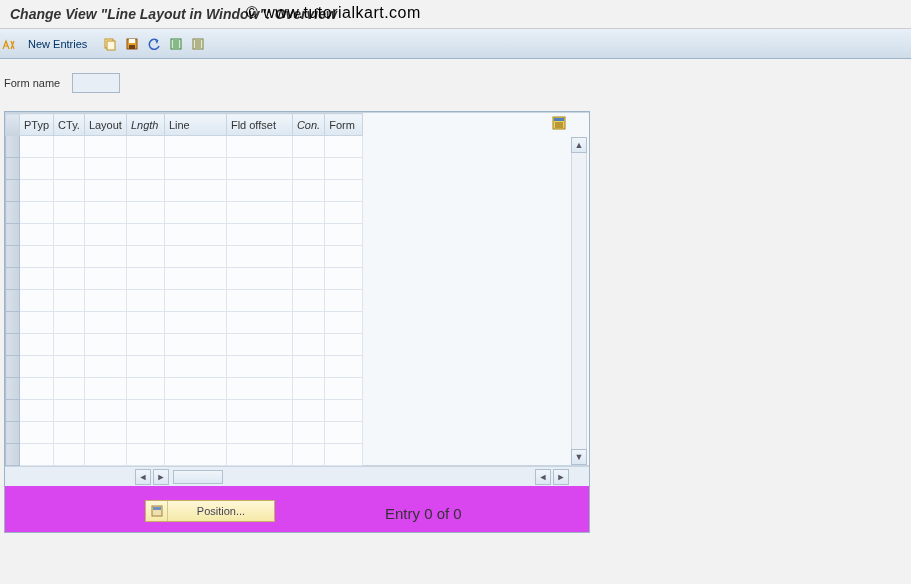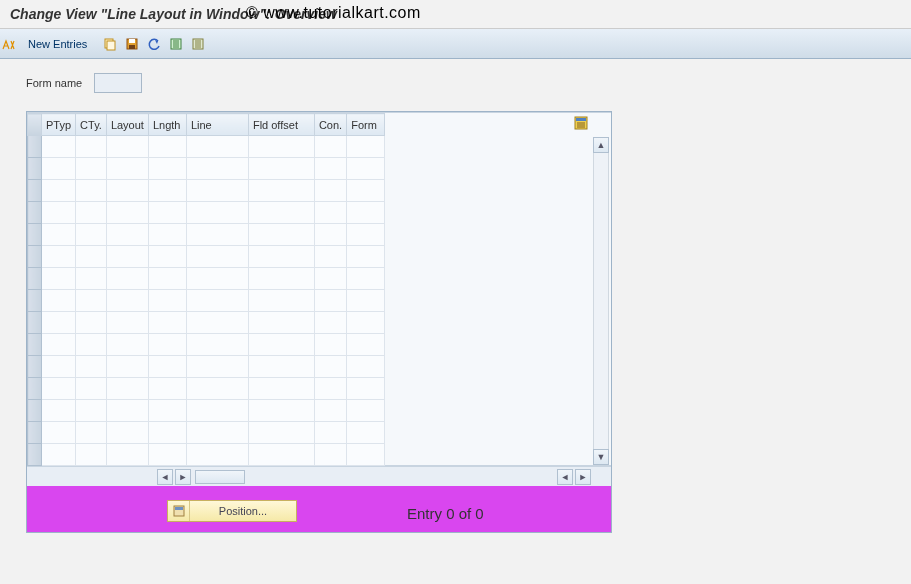--- a/index.html
+++ b/index.html
@@ -52,21 +52,21 @@
       cursor: pointer;
     }
     .toolbar-text-btn {
       font-size: 11px;
       color: #003366;
       cursor: pointer;
       padding: 2px 6px;
       margin-right: 4px;
     }
     .content-area {
-      padding: 14px 26px;
+      padding: 14px 4px;
       background: #f2f2f2;
     }
     .form-row {
       display: flex;
       align-items: center;
       gap: 12px;
       margin-bottom: 18px;
     }
     .form-label {
       font-size: 11px;
@@ -122,24 +122,24 @@
       background: #fafcfe;
     }
     .grid-table td.rowsel {
       width: 14px;
       background: linear-gradient(to right, #d8e0ea, #c8d4e0);
       border: 1px solid #b0c0d0;
     }
     .col-ptyp { width: 32px; }
     .col-cty { width: 30px; }
     .col-offset { width: 40px; }
-    .col-lngth { width: 38px; }
+    .col-lngth { width: 38px; font-style: italic; }
     .col-field { width: 62px; }
     .col-fldoff { width: 66px; }
-    .col-con { width: 30px; }
+    .col-con { width: 30px; font-style: italic; }
     .col-rule { width: 38px; }
     .grid-right-gap {
       flex: 1;
       background: #f5f8fb;
       border-bottom: 1px solid #c8d4e0;
       position: relative;
     }
     .config-icon {
       position: absolute;
       top: 2px;

